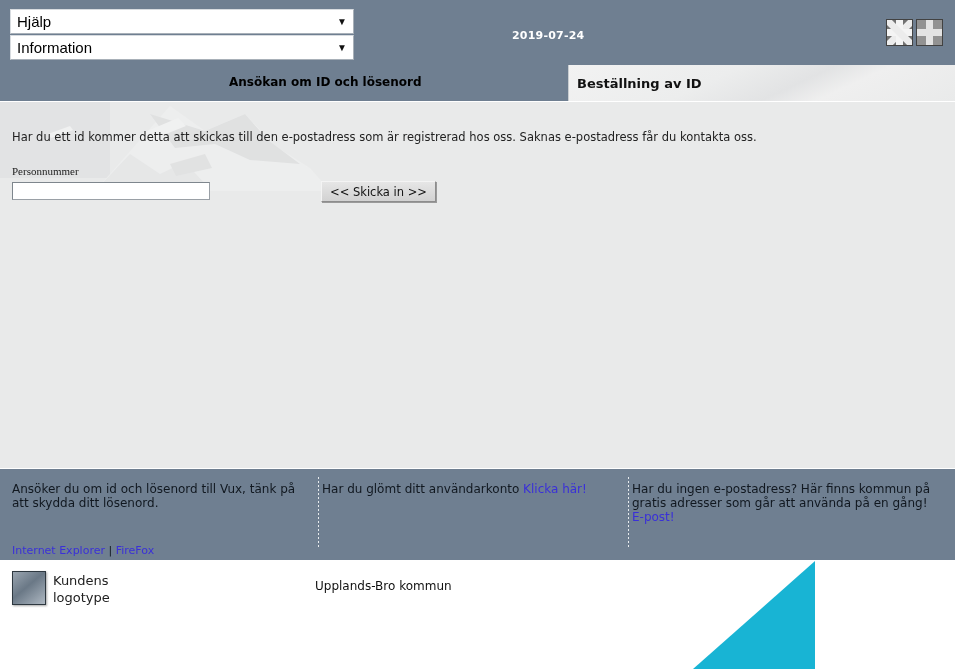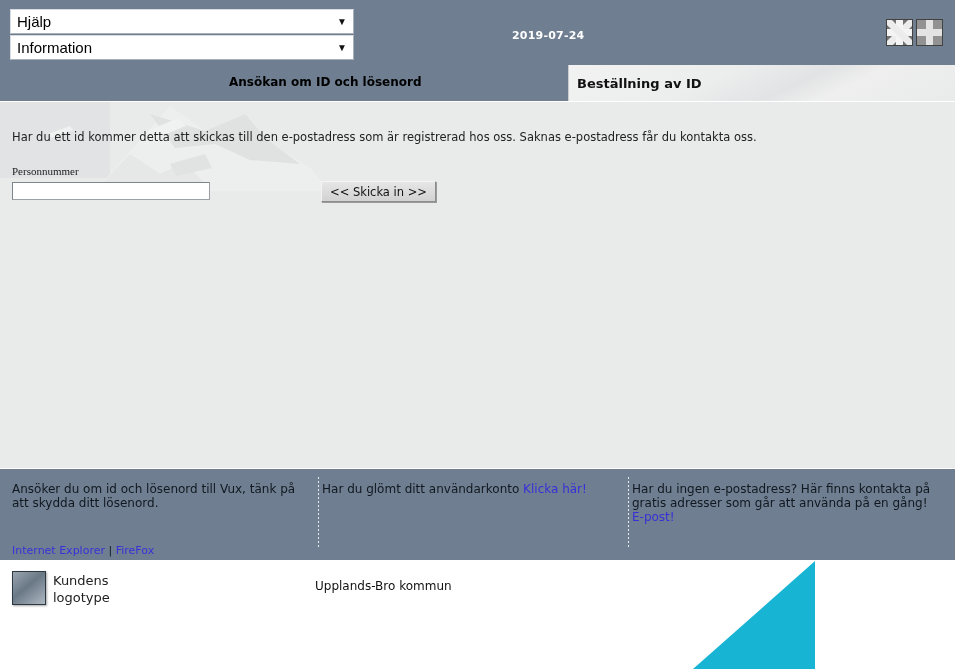--- a/index.html
+++ b/index.html
@@ -371,21 +371,21 @@
 
     <div class="info-col info-col-1">
       <span>Ansöker du om id och lösenord till Vux, tänk på att skydda ditt lösenord.</span>
     </div>
 
     <div class="info-col info-col-2">
       <span>Har du glömt ditt användarkonto </span><span class="ilink">Klicka här!</span>
     </div>
 
     <div class="info-col info-col-3">
-      <span>Har du ingen e-postadress? Här finns kontakta på gratis adresser som går att använda på en gång! </span><span class="ilink">E-post!</span>
+      <span>Har du ingen e-postadress? Här finns kommun på gratis adresser som går att använda på en gång! </span><span class="ilink">E-post!</span>
     </div>
 
     <div class="browser-links">
       <span class="ilink">Internet Explorer</span><span> | </span><span class="ilink">FireFox</span>
     </div>
   </div>
 
   <div class="footer">
     <div class="logo-box"></div>
     <div class="logo-caption">

